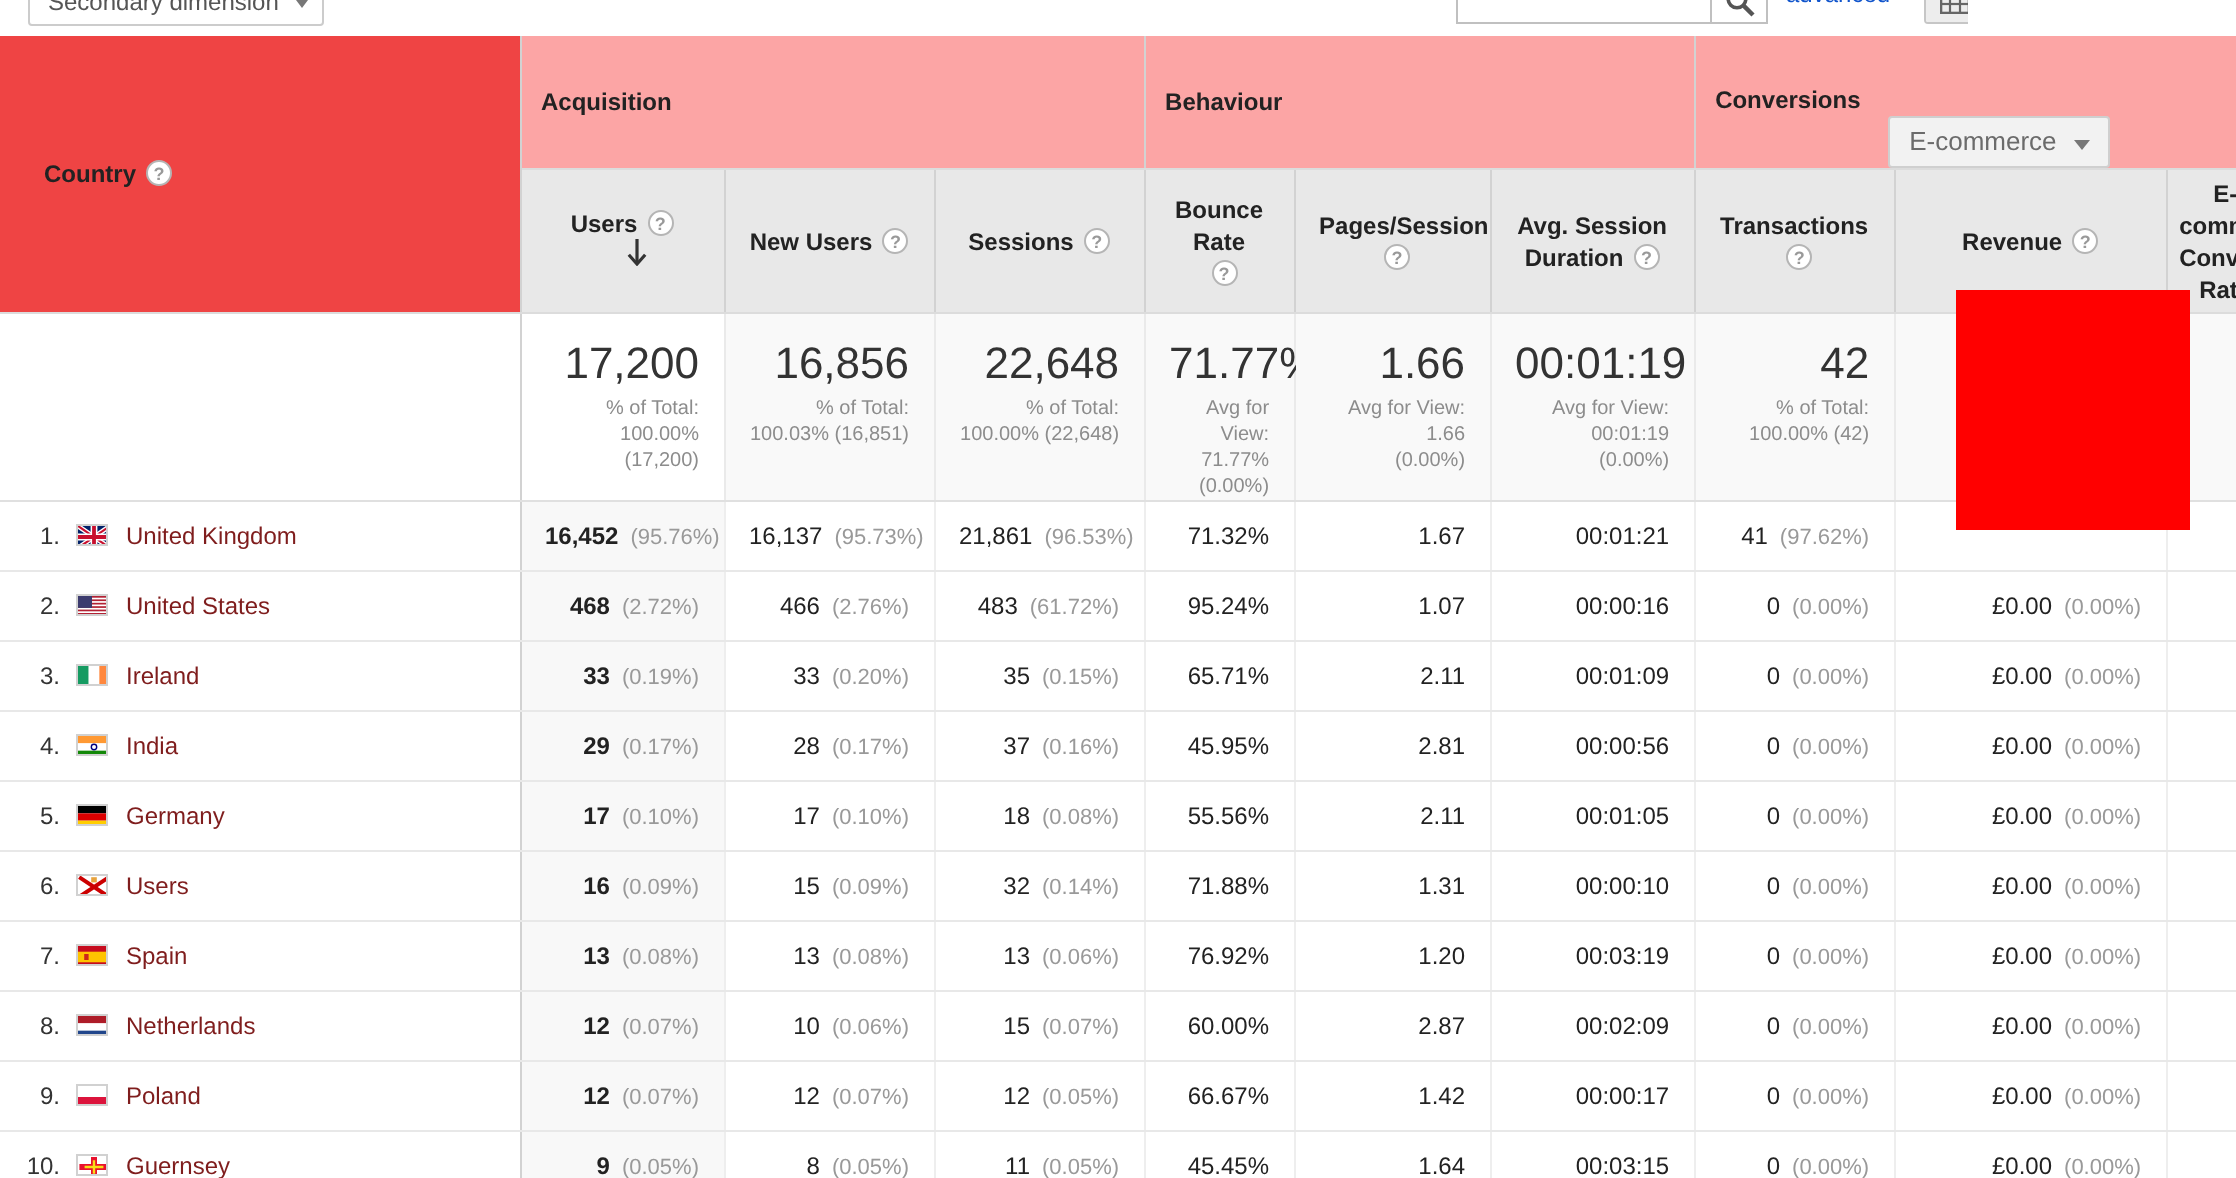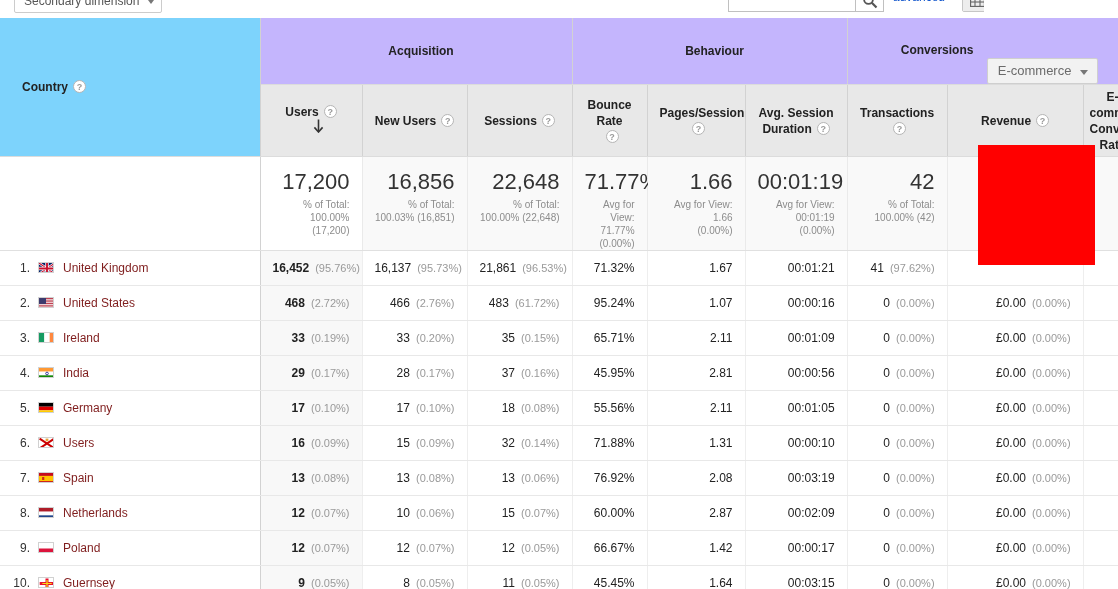--- a/index.html
+++ b/index.html
@@ -65,31 +65,31 @@
   #tablewrap {
     position: absolute; left: 0; top: 18px; width: 1118px; height: 571px;
     overflow: hidden;
   }
   table.ga { border-collapse: collapse; table-layout: fixed; width: 1142px; }
   table.ga td, table.ga th { padding: 0; margin: 0; }
 
   
   .grp {
     height: 44px;
-    background: #c4b5fd;
+    background: #fca5a5;
     border-bottom: 1px solid #dcdcdc;
     border-right: 1px solid #d2d2d2;
     vertical-align: middle;
     font-size: 12px; font-weight: bold; color: #222;
     padding-left: 10px !important;
-    text-align: center;
+    text-align: left;
   }
   
   .countryhead {
-    background: #7dd3fc;
+    background: #ef4444;
     border-bottom: 1px solid #dcdcdc;
     border-right: 1px solid #d2d2d2;
     vertical-align: middle;
     font-size: 12px; font-weight: bold; color: #222;
     padding-left: 22px !important;
     text-align: left;
   }
 
   
   .mh {
@@ -504,21 +504,21 @@
           <td class="namecell"><span class="flag"><svg width="16" height="11" viewBox="0 0 16 11">
                 <rect width="16" height="11" fill="#FFC400"></rect>
                 <rect width="16" height="2.85" fill="#C60B1E"></rect>
                 <rect y="8.15" width="16" height="2.85" fill="#C60B1E"></rect>
                 <rect x="3.1" y="4" width="2.2" height="3" fill="#C60B1E" opacity="0.85"></rect>
               </svg></span><a class="clink" href="#">Spain</a></td>
           <td class="prim"><span>13</span><span class="pct">(0.08%)</span></td>
           <td class=""><span>13</span><span class="pct">(0.08%)</span></td>
           <td class=""><span>13</span><span class="pct">(0.06%)</span></td>
           <td class=""><span>76.92%</span></td>
-          <td class=""><span>2.08</span></td>
+          <td class=""><span>1.20</span></td>
           <td class=""><span>00:03:19</span></td>
           <td class=""><span>0</span><span class="pct">(0.00%)</span></td>
           <td class=""><span>£0.00</span><span class="pct">(0.00%)</span></td>
           <td class="" style="padding: 0px 6px;"><span></span></td>
         </tr>
         <tr class="dr">
           <td class="idx">8.</td>
           <td class="namecell"><span class="flag"><svg width="16" height="11" viewBox="0 0 16 11">
                 <rect width="16" height="3.67" fill="#AE1C28"></rect>
                 <rect y="3.67" width="16" height="3.66" fill="#fff"></rect>

